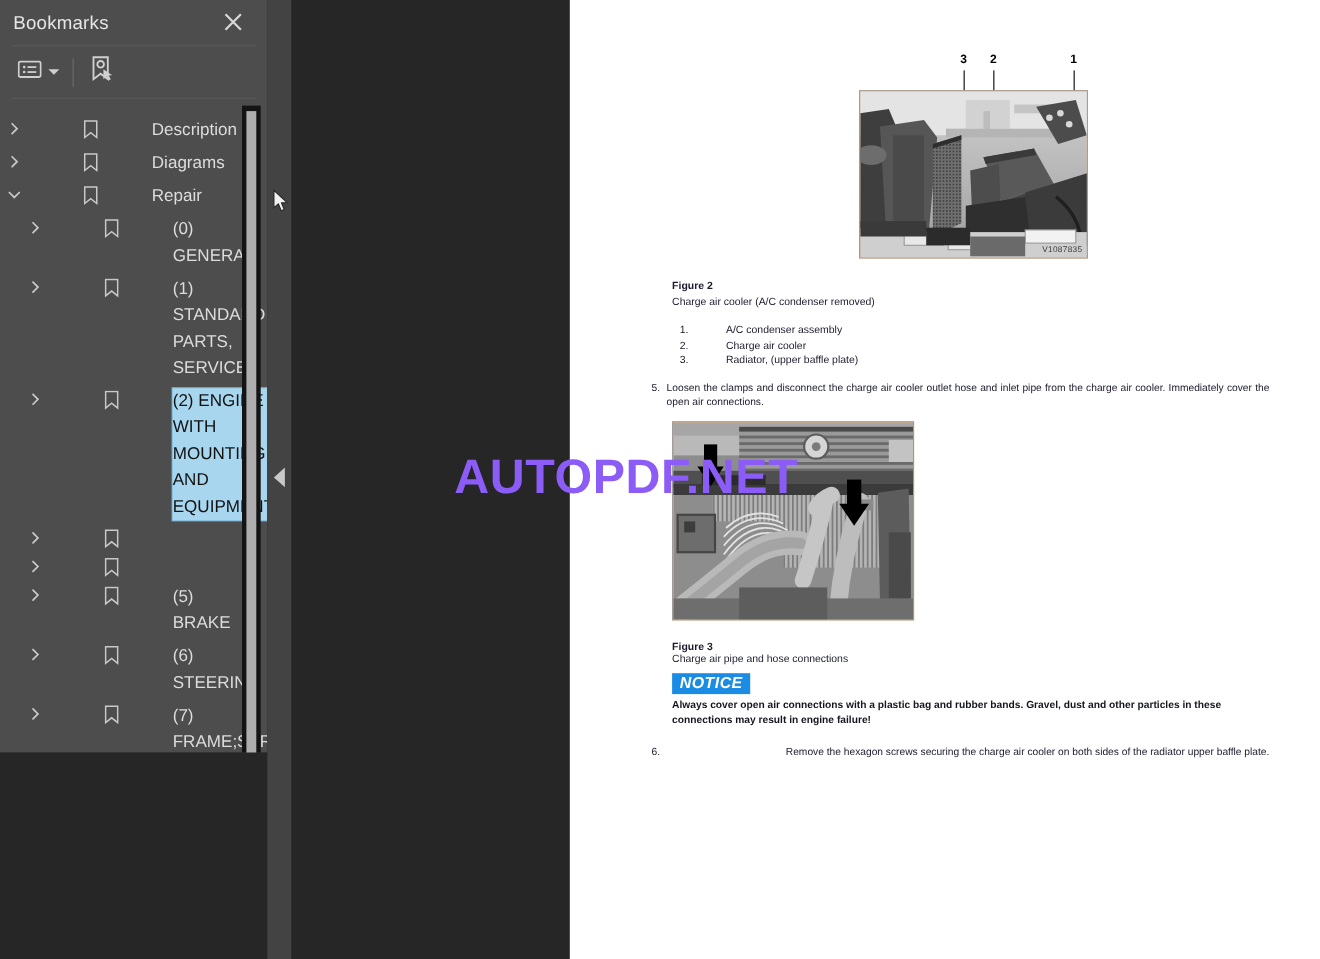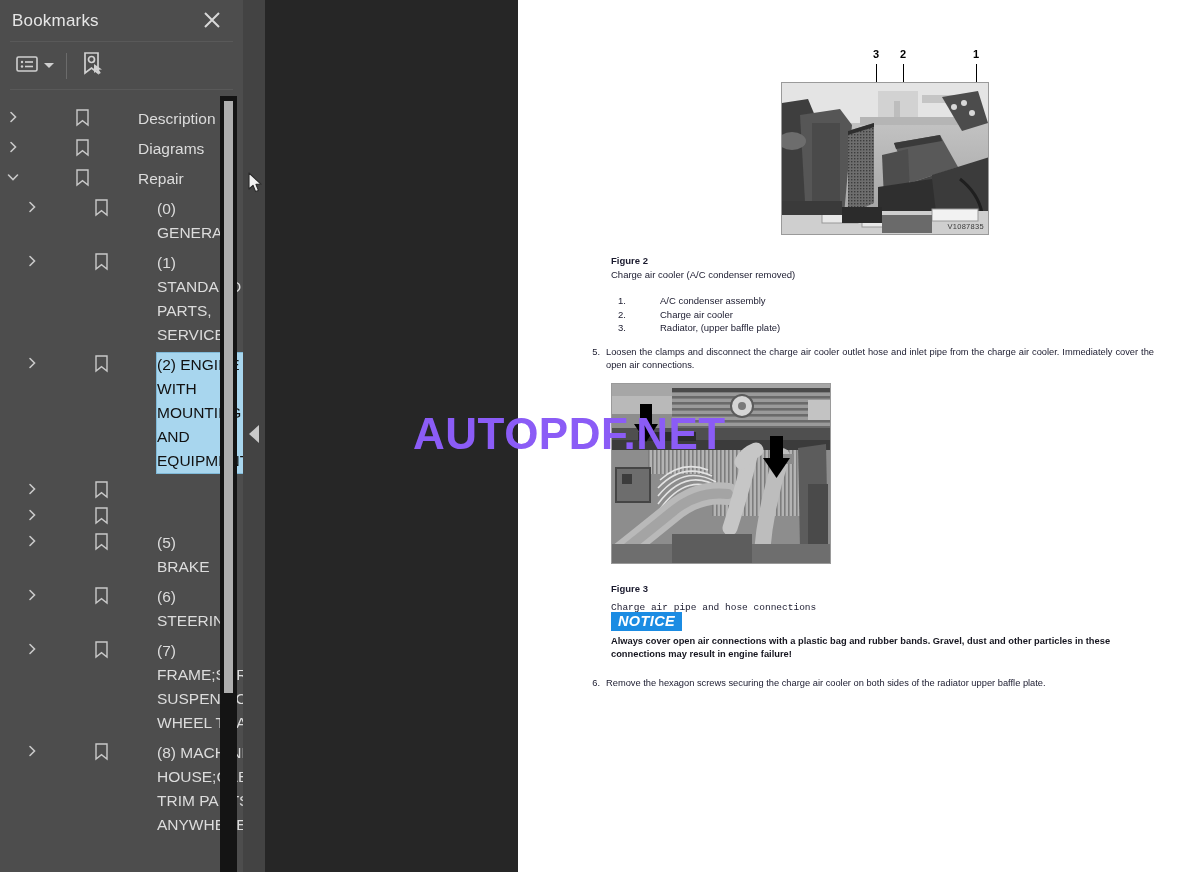--- a/index.html
+++ b/index.html
@@ -7,21 +7,21 @@
     width: 1200px; height: 872px;
     overflow: hidden;
     background: #262626;
     font-family: "Liberation Sans", sans-serif;
   }
   .app { position: relative; width: 1200px; height: 872px; }
 
   
   .sidebar {
     position: absolute; left: 0; top: 0;
-    width: 243px; height: 872px;
+    width: 243px; height: 684px;
     background: #4d4d4d;
     overflow: hidden;
   }
   .sb-header {
     height: 41px;
     display: flex; align-items: center;
     padding: 0 10px 0 12px;
     position: relative;
   }
   .sb-title {
@@ -593,31 +593,31 @@
           <g>
             <rect x="158" y="52" width="13" height="24" fill="#000"></rect>
             <path d="M151 74 L178 74 L164.5 94 Z" fill="#000"></path>
           </g>
         </svg>
         
       </div>
 
       <div style="position:absolute; left:93px; top:583px;">
         <div class="fig-caption-t">Figure 3</div>
-        <div class="fig-caption-s" style="margin-top:8px;font-family:Liberation Mono, monospace;">Charge air pipe and hose connections</div>
+        <div class="fig-caption-s" style="margin-top:0;">Charge air pipe and hose connections</div>
       </div>
 
       <div style="position:absolute; left:93px; top:612px; width:540px;">
         <span class="notice-badge">NOTICE</span>
         <div class="notice-text" style="margin-top:4px;">Always cover open air connections with a plastic bag and rubber bands. Gravel, dust and other particles in these connections may result in engine failure!</div>
       </div>
 
       <div class="step" style="position:absolute; left:74px; top:677px; width:562px;">
         <span class="sn">6.</span>
-        <span class="st" style="text-align:left;">Remove the hexagon screws securing the charge air cooler on both sides of the radiator upper baffle plate.</span>
+        <span class="st" style="text-align:right;">Remove the hexagon screws securing the charge air cooler on both sides of the radiator upper baffle plate.</span>
       </div>
 
     </div>
   </div>
 
   <div class="watermark">AUTOPDF.NET</div>
 
   <div class="cursor">
     <svg width="16" height="22" viewBox="0 0 16 22">
       <path d="M1 1 L1 17 L5 13.3 L7.6 19.6 L10.4 18.4 L7.9 12.4 L13 12.2 Z" fill="#f2f2f2" stroke="#2b2b2b" stroke-width="1.1" stroke-linejoin="round"></path>

